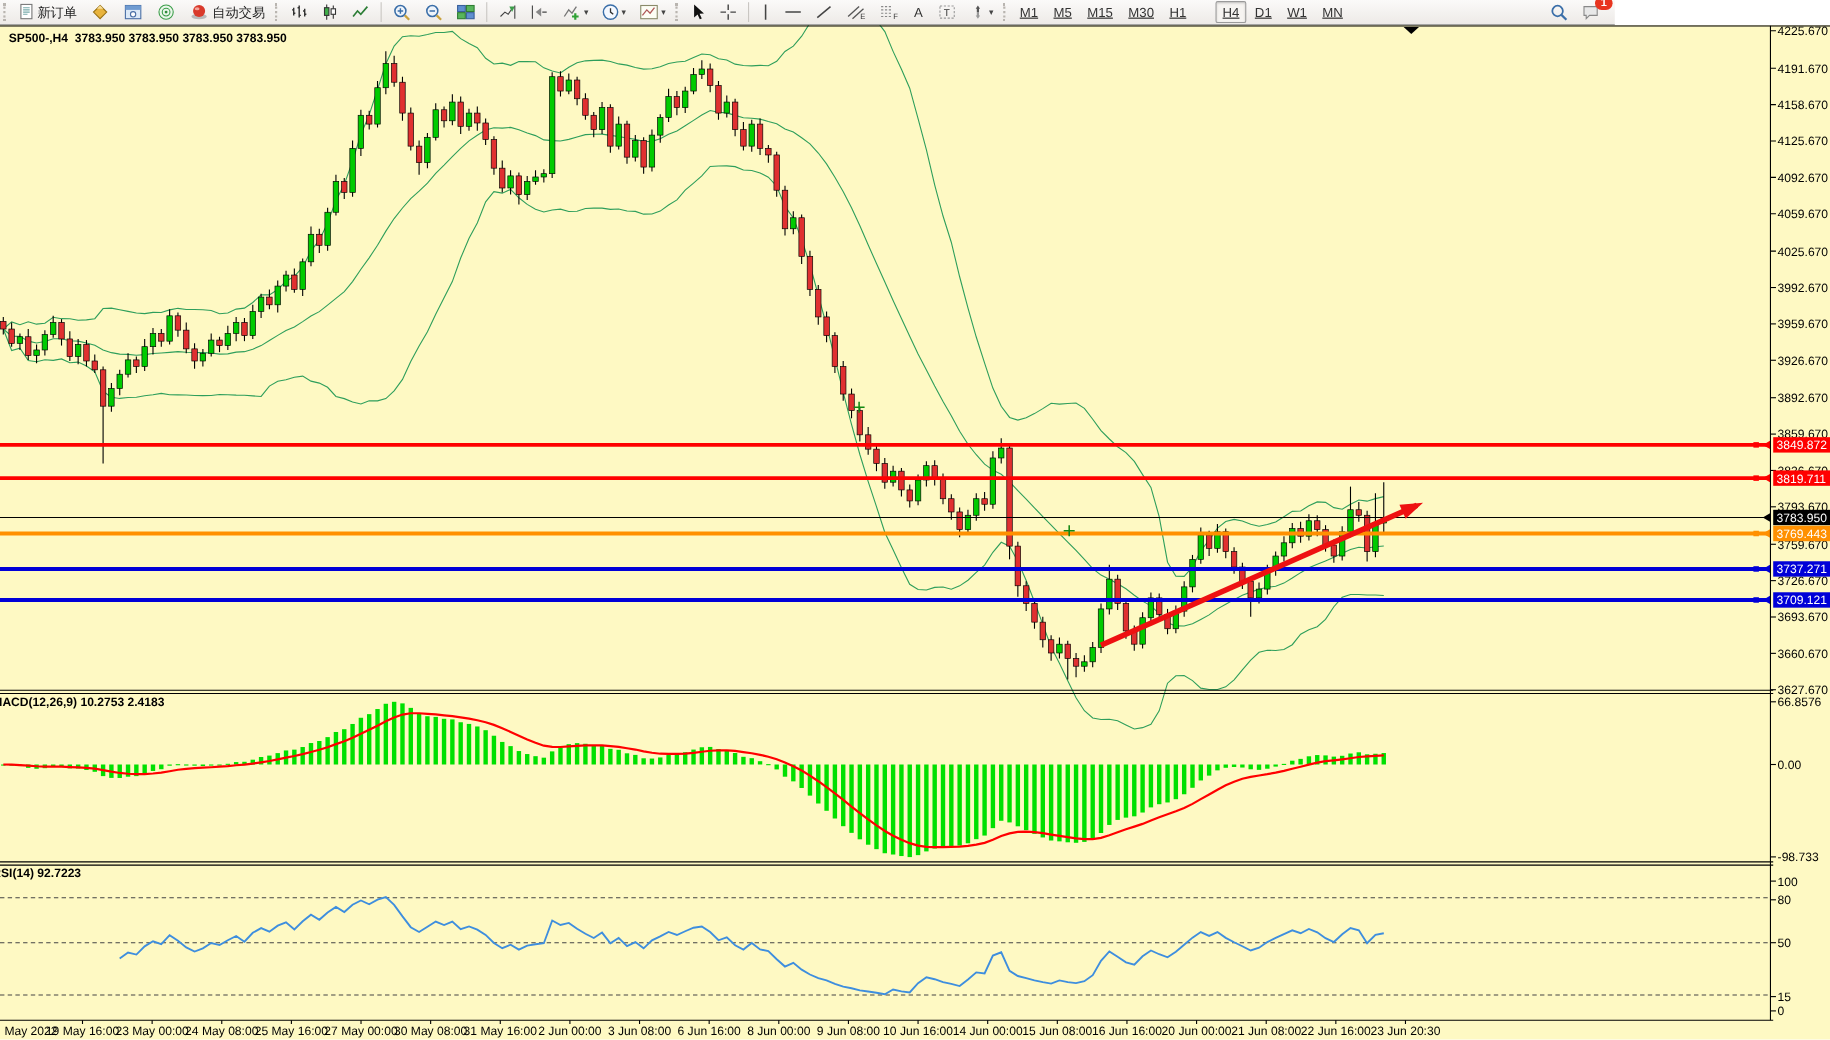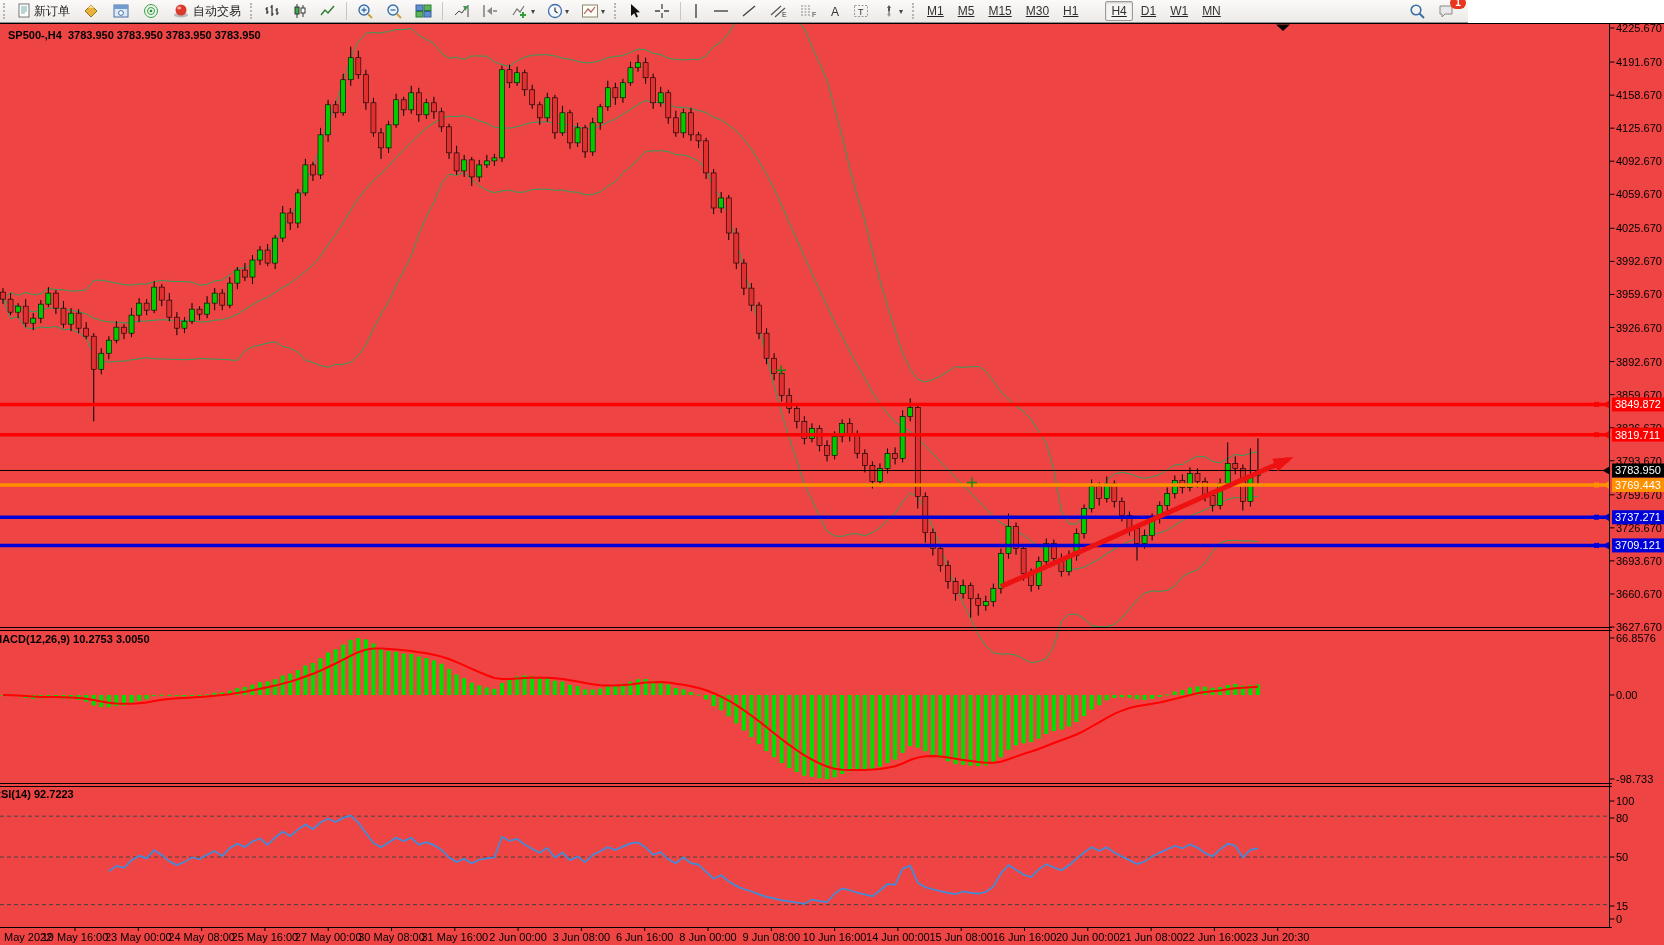--- a/index.html
+++ b/index.html
@@ -13,21 +13,21 @@
   .tb-label{margin-left:3px;white-space:nowrap;}
   .tb-sep{width:1px;height:18px;background:#c9c6c2;margin:0 4px;}
   .tb-grip{width:3px;height:16px;margin:0 3px;border-left:2px dotted #b9b5b0;}
   .tf-btn{height:18px;padding:0 5px;margin:0 1px;display:flex;align-items:center;border:1px solid transparent;border-radius:2px;font-size:12px;color:#333;}
   .tf-btn.active{background:#f6f4f1;border:1px solid #9a9a9a;box-shadow:inset 0 1px 2px rgba(0,0,0,.18);margin-left:20px;}
   .caret{font-size:8px;color:#444;margin-left:2px;}
   #tb-right{margin-left:auto;display:flex;align-items:center;margin-right:6px;}
   .badge{position:absolute;top:-4px;right:-6px;background:#e8351f;color:#fff;border-radius:8px;
     font-size:10px;line-height:12px;min-width:12px;text-align:center;padding:0 2px;font-weight:bold;}
   
-  #chart-wrap{position:absolute;left:0;top:23px;width:1664px;height:922px;background:#ef4444;}
+  #chart-wrap{position:absolute;left:0;top:23px;width:1664px;height:922px;background:#fef9c3;}
   #chart-title{position:absolute;left:8px;top:6px;font-size:11px;font-weight:bold;color:#000;white-space:nowrap;z-index:5;}
   #macd-label{position:absolute;left:-7px;top:610px;font-size:11px;font-weight:bold;color:#000;white-space:nowrap;z-index:5;}
   #rsi-label{position:absolute;left:-7px;top:765px;font-size:11px;font-weight:bold;color:#000;white-space:nowrap;z-index:5;}
   svg text{font-family:"Liberation Sans","DejaVu Sans",sans-serif;}
 </style>
 </head>
 <body>
 
 <div id="toolbar">
   <span class="tb-grip"></span>
@@ -285,21 +285,21 @@
     </span>
   </span>
 </div>
 
 <div id="chart-wrap">
   <div id="chart-title">
     <span>SP500-,H4</span>&nbsp;
     <span>3783.950 3783.950 3783.950 3783.950</span>
   </div>
   <div id="macd-label">
-    <span>MACD(12,26,9)</span> <span>10.2753 3.0050</span>
+    <span>MACD(12,26,9)</span> <span>10.2753 2.4183</span>
   </div>
   <div id="rsi-label">
     <span>RSI(14)</span> <span>92.7223</span>
   </div>
   <svg id="cv" width="1664" height="922" viewBox="0 23 1664 922">
       <g>
         <path d="M3.0 299.1 L10.6 292.6 L18.1 295.2 L25.7 292.5 L33.2 294.7 L40.8 293.9 L48.4 288.4 L55.9 289.7 L63.5 289.8 L71.0 291.1 L78.6 290.8 L86.2 289.7 L93.7 280.5 L101.3 280.1 L108.8 281.6 L116.4 283.1 L124.0 284.6 L131.5 285.1 L139.1 284.0 L146.6 284.1 L154.2 281.7 L161.8 280.3 L169.3 281.3 L176.9 281.4 L184.4 281.6 L192.0 282.2 L199.6 285.2 L207.1 284.5 L214.7 281.0 L222.2 280.1 L229.8 275.0 L237.4 268.0 L244.9 268.1 L252.5 263.2 L260.0 255.6 L267.6 251.3 L275.2 242.9 L282.7 228.1 L290.3 218.3 L297.8 202.8 L305.4 182.2 L313.0 167.7 L320.5 146.5 L328.1 122.2 L335.6 104.4 L343.2 81.4 L350.8 57.9 L358.3 41.9 L365.9 33.4 L373.4 32.5 L381.0 32.9 L388.6 31.4 L396.1 29.6 L403.7 29.6 L411.2 28.5 L418.8 35.1 L426.4 39.6 L433.9 43.4 L441.5 53.0 L449.0 58.2 L456.6 57.4 L464.2 59.4 L471.7 55.9 L479.3 56.0 L486.8 56.2 L494.4 61.7 L502.0 64.6 L509.5 66.3 L517.1 61.1 L524.6 57.1 L532.2 55.3 L539.8 54.9 L547.3 54.7 L554.9 55.9 L562.4 58.1 L570.0 59.2 L577.6 61.3 L585.1 62.8 L592.7 62.5 L600.2 60.6 L607.8 57.7 L615.4 56.3 L622.9 55.7 L630.5 52.3 L638.0 49.1 L645.6 49.7 L653.2 53.4 L660.7 54.5 L668.3 58.3 L675.8 59.5 L683.4 59.9 L691.0 59.4 L698.5 59.8 L706.1 55.7 L713.6 46.8 L721.2 41.9 L728.8 32.9 L736.3 20.9 L743.9 9.7 L751.4 1.8 L759.0 -3.3 L766.6 -8.4 L774.1 -8.1 L781.7 -2.9 L789.2 7.3 L796.8 18.7 L804.4 28.7 L811.9 46.7 L819.5 63.0 L827.0 80.2 L834.6 107.9 L842.2 136.2 L849.7 168.0 L857.3 196.4 L864.8 220.2 L872.4 251.6 L880.0 280.2 L887.5 306.4 L895.1 330.1 L902.6 352.8 L910.2 369.3 L917.8 379.5 L925.3 381.9 L932.9 379.7 L940.4 376.0 L948.0 371.5 L955.6 366.6 L963.1 367.4 L970.7 366.8 L978.2 366.4 L985.8 371.2 L993.4 381.1 L1000.9 391.5 L1008.5 399.1 L1016.0 406.1 L1023.6 411.5 L1031.2 419.5 L1038.7 431.5 L1046.3 443.1 L1053.8 469.6 L1061.4 511.1 L1069.0 523.8 L1076.5 524.0 L1084.1 515.5 L1091.6 500.7 L1099.2 491.1 L1106.8 480.1 L1114.3 474.1 L1121.9 472.2 L1129.4 473.6 L1137.0 476.6 L1144.6 478.4 L1152.1 476.8 L1159.7 474.5 L1167.2 469.8 L1174.8 464.9 L1182.4 464.5 L1189.9 459.8 L1197.5 456.3 L1205.0 456.7 L1212.6 461.5 L1220.2 462.9 L1227.7 458.5 L1235.3 454.5 L1242.8 455.6 L1250.4 453.3 L1258.0 451.5 " fill="none" stroke="#2e9e5b" stroke-width="1"></path>
         <path d="M3.0 299.1 L10.6 305.6 L18.1 305.8 L25.7 310.1 L33.2 311.8 L40.8 310.5 L48.4 308.0 L55.9 308.0 L63.5 309.8 L71.0 310.1 L78.6 311.8 L86.2 313.8 L93.7 318.1 L101.3 320.6 L108.8 321.9 L116.4 322.2 L124.0 322.9 L131.5 322.4 L139.1 321.4 L146.6 320.9 L154.2 320.3 L161.8 319.7 L169.3 320.2 L176.9 320.5 L184.4 320.6 L192.0 320.9 L199.6 321.9 L207.1 321.7 L214.7 320.1 L222.2 319.7 L229.8 317.5 L237.4 314.2 L244.9 309.5 L252.5 304.9 L260.0 300.4 L267.6 297.2 L275.2 292.4 L282.7 287.3 L290.3 283.3 L297.8 277.4 L305.4 271.3 L313.0 265.1 L320.5 256.0 L328.1 244.8 L335.6 234.4 L343.2 222.9 L350.8 210.1 L358.3 198.7 L365.9 189.1 L373.4 180.5 L381.0 173.8 L388.6 166.5 L396.1 157.6 L403.7 150.1 L411.2 142.3 L418.8 134.9 L426.4 128.1 L433.9 123.0 L441.5 118.2 L449.0 116.2 L456.6 116.5 L464.2 115.8 L471.7 117.9 L479.3 120.9 L486.8 123.3 L494.4 127.2 L502.0 127.8 L509.5 128.2 L517.1 126.7 L524.6 124.5 L532.2 122.4 L539.8 122.0 L547.3 121.9 L554.9 123.1 L562.4 124.1 L570.0 125.5 L577.6 126.7 L585.1 128.7 L592.7 128.5 L600.2 126.2 L607.8 122.1 L615.4 119.0 L622.9 114.3 L630.5 109.4 L638.0 104.5 L645.6 100.5 L653.2 102.1 L660.7 102.6 L668.3 104.9 L675.8 107.1 L683.4 107.5 L691.0 108.3 L698.5 110.5 L706.1 112.5 L713.6 117.2 L721.2 120.0 L728.8 125.2 L736.3 130.8 L743.9 139.1 L751.4 149.0 L759.0 161.2 L766.6 174.3 L774.1 188.8 L781.7 205.2 L789.2 222.5 L796.8 239.6 L804.4 256.4 L811.9 273.2 L819.5 289.6 L827.0 305.7 L834.6 321.9 L842.2 336.3 L849.7 351.0 L857.3 365.0 L864.8 377.9 L872.4 392.1 L880.0 403.9 L887.5 413.4 L895.1 421.9 L902.6 427.4 L910.2 431.2 L917.8 438.1 L925.3 446.0 L932.9 453.7 L940.4 461.6 L948.0 469.6 L955.6 477.3 L963.1 485.2 L970.7 492.9 L978.2 500.4 L985.8 508.6 L993.4 516.9 L1000.9 522.8 L1008.5 526.5 L1016.0 530.6 L1023.6 535.2 L1031.2 541.1 L1038.7 546.5 L1046.3 550.8 L1053.8 557.9 L1061.4 566.1 L1069.0 569.0 L1076.5 569.1 L1084.1 567.1 L1091.6 563.1 L1099.2 559.0 L1106.8 553.5 L1114.3 549.3 L1121.9 545.1 L1129.4 541.2 L1137.0 538.3 L1144.6 535.7 L1152.1 533.9 L1159.7 532.9 L1167.2 530.1 L1174.8 525.5 L1182.4 520.6 L1189.9 516.1 L1197.5 513.0 L1205.0 509.9 L1212.6 506.6 L1220.2 503.0 L1227.7 499.5 L1235.3 497.5 L1242.8 498.2 L1250.4 497.1 L1258.0 496.4 " fill="none" stroke="#2e9e5b" stroke-width="1"></path>
         <path d="M3.0 299.1 L10.6 318.7 L18.1 316.5 L25.7 327.8 L33.2 328.8 L40.8 327.0 L48.4 327.6 L55.9 326.3 L63.5 329.8 L71.0 329.2 L78.6 332.7 L86.2 338.0 L93.7 355.7 L101.3 361.1 L108.8 362.2 L116.4 361.3 L124.0 361.2 L131.5 359.8 L139.1 358.8 L146.6 357.6 L154.2 358.8 L161.8 359.0 L169.3 359.1 L176.9 359.5 L184.4 359.7 L192.0 359.5 L199.6 358.6 L207.1 358.8 L214.7 359.2 L222.2 359.3 L229.8 359.9 L237.4 360.4 L244.9 351.0 L252.5 346.6 L260.0 345.2 L267.6 343.0 L275.2 341.9 L282.7 346.5 L290.3 348.3 L297.8 352.1 L305.4 360.4 L313.0 362.4 L320.5 365.5 L328.1 367.3 L335.6 364.4 L343.2 364.4 L350.8 362.3 L358.3 355.4 L365.9 344.9 L373.4 328.6 L381.0 314.6 L388.6 301.6 L396.1 285.6 L403.7 270.6 L411.2 256.0 L418.8 234.6 L426.4 216.6 L433.9 202.7 L441.5 183.5 L449.0 174.2 L456.6 175.6 L464.2 172.2 L471.7 179.8 L479.3 185.8 L486.8 190.3 L494.4 192.7 L502.0 190.9 L509.5 190.1 L517.1 192.3 L524.6 192.0 L532.2 189.5 L539.8 189.2 L547.3 189.2 L554.9 190.3 L562.4 190.0 L570.0 191.8 L577.6 192.2 L585.1 194.7 L592.7 194.5 L600.2 191.9 L607.8 186.4 L615.4 181.7 L622.9 172.9 L630.5 166.5 L638.0 159.9 L645.6 151.3 L653.2 150.9 L660.7 150.8 L668.3 151.5 L675.8 154.6 L683.4 155.0 L691.0 157.2 L698.5 161.1 L706.1 169.3 L713.6 187.6 L721.2 198.1 L728.8 217.6 L736.3 240.6 L743.9 268.4 L751.4 296.1 L759.0 325.8 L766.6 356.9 L774.1 385.7 L781.7 413.2 L789.2 437.6 L796.8 460.6 L804.4 484.1 L811.9 499.7 L819.5 516.1 L827.0 531.2 L834.6 535.9 L842.2 536.4 L849.7 534.0 L857.3 533.7 L864.8 535.6 L872.4 532.6 L880.0 527.5 L887.5 520.4 L895.1 513.7 L902.6 502.1 L910.2 493.0 L917.8 496.6 L925.3 510.2 L932.9 527.7 L940.4 547.1 L948.0 567.6 L955.6 588.1 L963.1 603.0 L970.7 618.9 L978.2 634.3 L985.8 646.1 L993.4 652.7 L1000.9 654.1 L1008.5 653.9 L1016.0 655.2 L1023.6 659.0 L1031.2 662.7 L1038.7 661.5 L1046.3 658.5 L1053.8 646.2 L1061.4 621.1 L1069.0 614.3 L1076.5 614.2 L1084.1 618.7 L1091.6 625.6 L1099.2 626.8 L1106.8 626.8 L1114.3 624.4 L1121.9 618.0 L1129.4 608.9 L1137.0 600.1 L1144.6 593.0 L1152.1 591.1 L1159.7 591.3 L1167.2 590.5 L1174.8 586.1 L1182.4 576.6 L1189.9 572.5 L1197.5 569.8 L1205.0 563.1 L1212.6 551.6 L1220.2 543.0 L1227.7 540.5 L1235.3 540.4 L1242.8 540.9 L1250.4 540.9 L1258.0 541.4 " fill="none" stroke="#2e9e5b" stroke-width="1"></path>
       </g>

